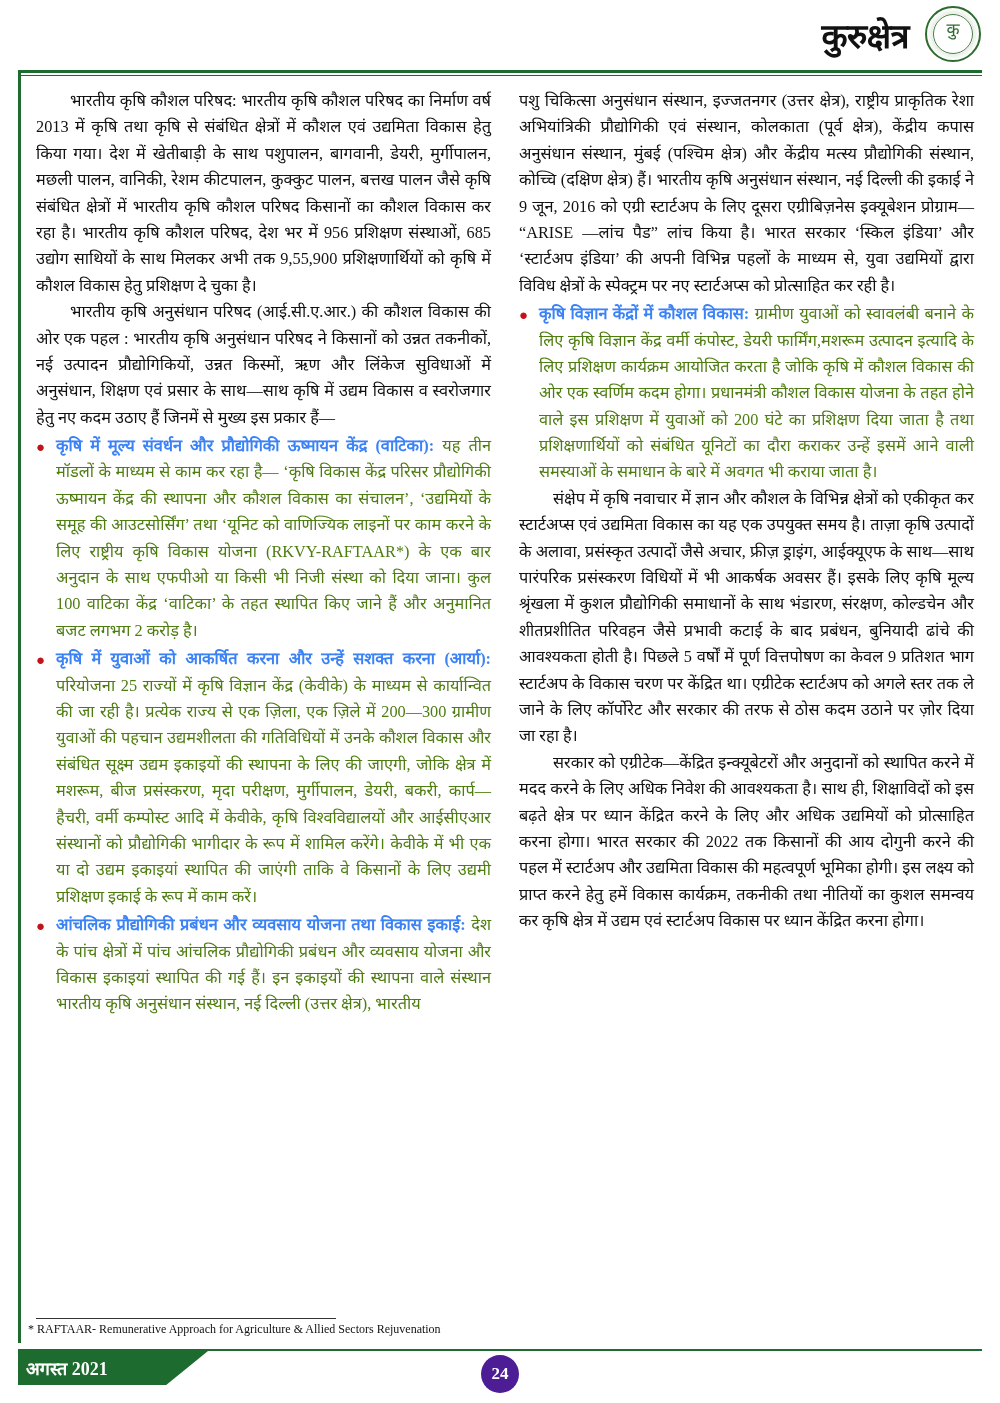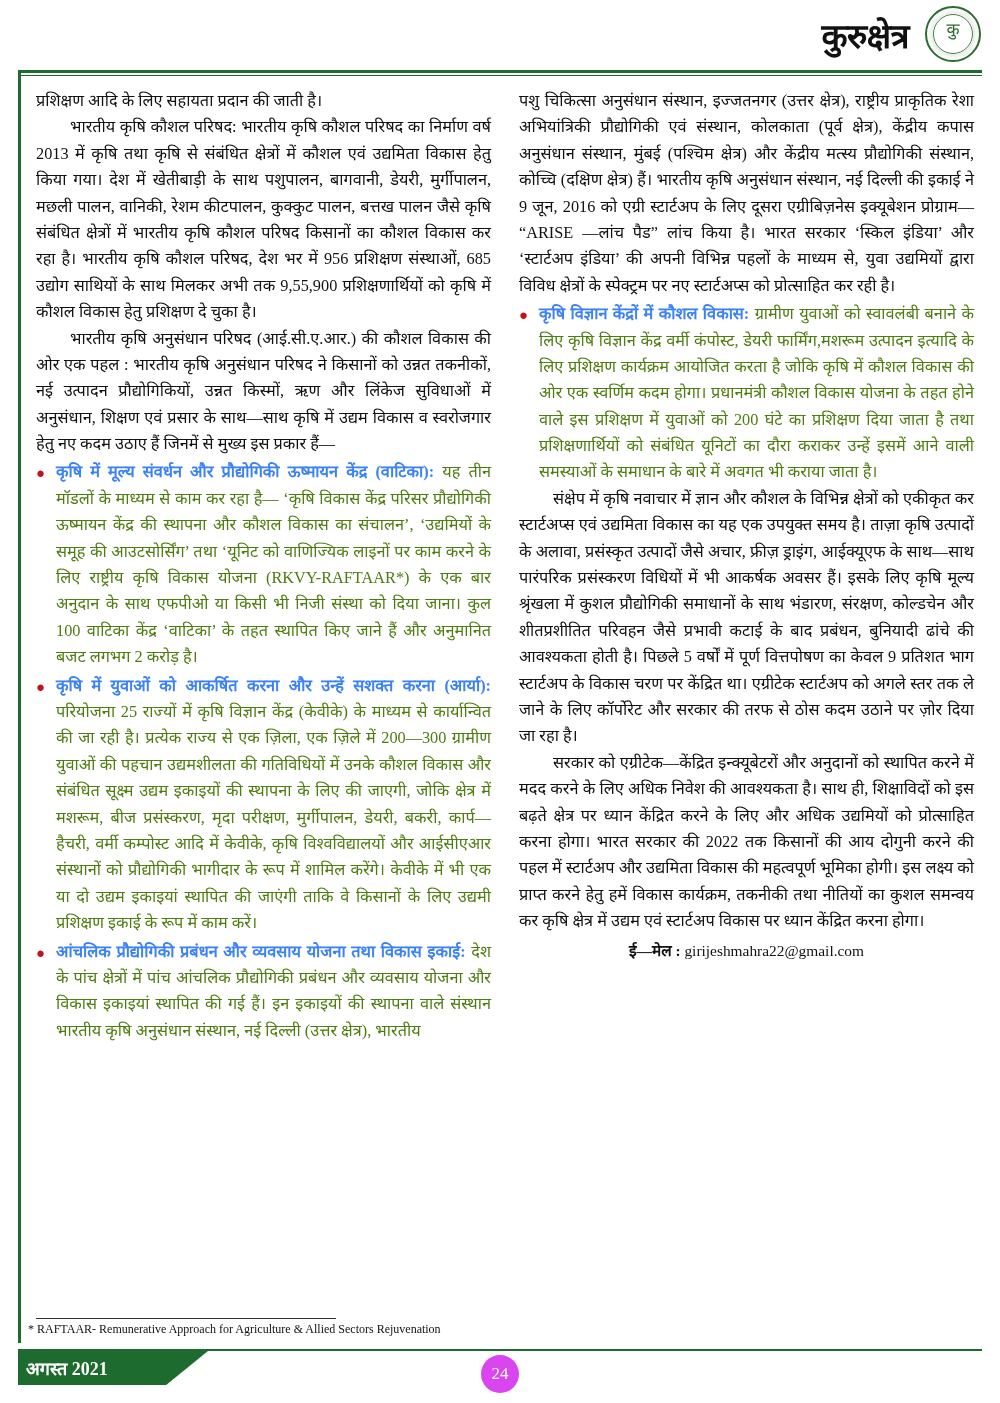--- a/index.html
+++ b/index.html
@@ -204,24 +204,24 @@
     color: #ffffff;
     font-family: "Liberation Serif", serif;
   }
   .page-number {
     position: absolute;
     left: 50%;
     transform: translateX(-50%);
     bottom: 10px;
     width: 38px; height: 38px;
     border-radius: 50%;
-    background: #d946ef;
+    background: #4c1d95;
     color: #fff;
     font-size: 17px;
-    font-weight: normal;
+    font-weight: bold;
     display: flex;
     align-items: center;
     justify-content: center;
     font-family: "Liberation Serif", serif;
   }
 </style>
 </head>
 <body>
 
 <div class="masthead">
@@ -232,21 +232,20 @@
   </div>
 </div>
 
 <div class="rule-top"></div>
 <div class="rule-top-thin"></div>
 <div class="frame-left"></div>
 
 <div class="content">
 
   <div class="col">
-    <p class="noindent">प्रशिक्षण आदि के लिए सहायता प्रदान की जाती है।</p>
 
     <p><span class="bold-head">भारतीय कृषि कौशल परिषद:</span><span> भारतीय कृषि कौशल परिषद का निर्माण वर्ष 2013 में कृषि तथा कृषि से संबंधित क्षेत्रों में कौशल एवं उद्यमिता विकास हेतु किया गया। देश में खेतीबाड़ी के साथ पशुपालन, बागवानी, डेयरी, मुर्गीपालन, मछली पालन, वानिकी, रेशम कीटपालन, कुक्कुट पालन, बत्तख पालन जैसे कृषि संबंधित क्षेत्रों में भारतीय कृषि कौशल परिषद किसानों का कौशल विकास कर रहा है। भारतीय कृषि कौशल परिषद, देश भर में 956 प्रशिक्षण संस्थाओं, 685 उद्योग साथियों के साथ मिलकर अभी तक 9,55,900 प्रशिक्षणार्थियों को कृषि में कौशल विकास हेतु प्रशिक्षण दे चुका है।</span></p>
 
     <p><span class="bold-head">भारतीय कृषि अनुसंधान परिषद (आई.सी.ए.आर.) की कौशल विकास की ओर एक पहल :</span><span> भारतीय कृषि अनुसंधान परिषद ने किसानों को उन्नत तकनीकों, नई उत्पादन प्रौद्योगिकियों, उन्नत किस्मों, ऋण और लिंकेज सुविधाओं में अनुसंधान, शिक्षण एवं प्रसार के साथ—साथ कृषि में उद्यम विकास व स्वरोजगार हेतु नए कदम उठाए हैं जिनमें से मुख्य इस प्रकार हैं—</span></p>
 
     <div class="bullet">
       <div class="dot">●</div>
       <div class="btext"><span class="lead">कृषि में मूल्य संवर्धन और प्रौद्योगिकी ऊष्मायन केंद्र (वाटिका):</span><span class="body"> यह तीन मॉडलों के माध्यम से काम कर रहा है— ‘कृषि विकास केंद्र परिसर प्रौद्योगिकी ऊष्मायन केंद्र की स्थापना और कौशल विकास का संचालन’, ‘उद्यमियों के समूह की आउटसोर्सिंग’ तथा ‘यूनिट को वाणिज्यिक लाइनों पर काम करने के लिए राष्ट्रीय कृषि विकास योजना (RKVY-RAFTAAR*) के एक बार अनुदान के साथ एफपीओ या किसी भी निजी संस्था को दिया जाना। कुल 100 वाटिका केंद्र ‘वाटिका’ के तहत स्थापित किए जाने हैं और अनुमानित बजट लगभग 2 करोड़ है।</span></div>
     </div>
 
@@ -266,21 +265,20 @@
 
     <div class="bullet">
       <div class="dot">●</div>
       <div class="btext"><span class="lead">कृषि विज्ञान केंद्रों में कौशल विकास:</span><span class="body"> ग्रामीण युवाओं को स्वावलंबी बनाने के लिए कृषि विज्ञान केंद्र वर्मी कंपोस्ट, डेयरी फार्मिंग,मशरूम उत्पादन इत्यादि के लिए प्रशिक्षण कार्यक्रम आयोजित करता है जोकि कृषि में कौशल विकास की ओर एक स्वर्णिम कदम होगा। प्रधानमंत्री कौशल विकास योजना के तहत होने वाले इस प्रशिक्षण में युवाओं को 200 घंटे का प्रशिक्षण दिया जाता है तथा प्रशिक्षणार्थियों को संबंधित यूनिटों का दौरा कराकर उन्हें इसमें आने वाली समस्याओं के समाधान के बारे में अवगत भी कराया जाता है।</span></div>
     </div>
 
     <p>संक्षेप में कृषि नवाचार में ज्ञान और कौशल के विभिन्न क्षेत्रों को एकीकृत कर स्टार्टअप्स एवं उद्यमिता विकास का यह एक उपयुक्त समय है। ताज़ा कृषि उत्पादों के अलावा, प्रसंस्कृत उत्पादों जैसे अचार, फ्रीज़ ड्राइंग, आईक्यूएफ के साथ—साथ पारंपरिक प्रसंस्करण विधियों में भी आकर्षक अवसर हैं। इसके लिए कृषि मूल्य श्रृंखला में कुशल प्रौद्योगिकी समाधानों के साथ भंडारण, संरक्षण, कोल्डचेन और शीतप्रशीतित परिवहन जैसे प्रभावी कटाई के बाद प्रबंधन, बुनियादी ढांचे की आवश्यकता होती है। पिछले 5 वर्षों में पूर्ण वित्तपोषण का केवल 9 प्रतिशत भाग स्टार्टअप के विकास चरण पर केंद्रित था। एग्रीटेक स्टार्टअप को अगले स्तर तक ले जाने के लिए कॉर्पोरेट और सरकार की तरफ से ठोस कदम उठाने पर ज़ोर दिया जा रहा है।</p>
     <p>सरकार को एग्रीटेक—केंद्रित इन्क्यूबेटरों और अनुदानों को स्थापित करने में मदद करने के लिए अधिक निवेश की आवश्यकता है। साथ ही, शिक्षाविदों को इस बढ़ते क्षेत्र पर ध्यान केंद्रित करने के लिए और अधिक उद्यमियों को प्रोत्साहित करना होगा। भारत सरकार की 2022 तक किसानों की आय दोगुनी करने की पहल में स्टार्टअप और उद्यमिता विकास की महत्वपूर्ण भूमिका होगी। इस लक्ष्य को प्राप्त करने हेतु हमें विकास कार्यक्रम, तकनीकी तथा नीतियों का कुशल समन्वय कर कृषि क्षेत्र में उद्यम एवं स्टार्टअप विकास पर ध्यान केंद्रित करना होगा।</p>
 
 
-    <div class="email-line"><span class="label">ई—मेल :</span> <span class="addr">girijeshmahra22@gmail.com</span></div>
   </div>
 </div>
 
 <div class="footnote-rule"></div>
 <div class="footnote">* RAFTAAR- Remunerative Approach for Agriculture &amp; Allied Sectors Rejuvenation</div>
 
 <div class="footer-rule"></div>
 <div class="footer-date-wrap">
   <div class="footer-date-bg"></div>
   <div class="footer-date-text">अगस्त 2021</div>

